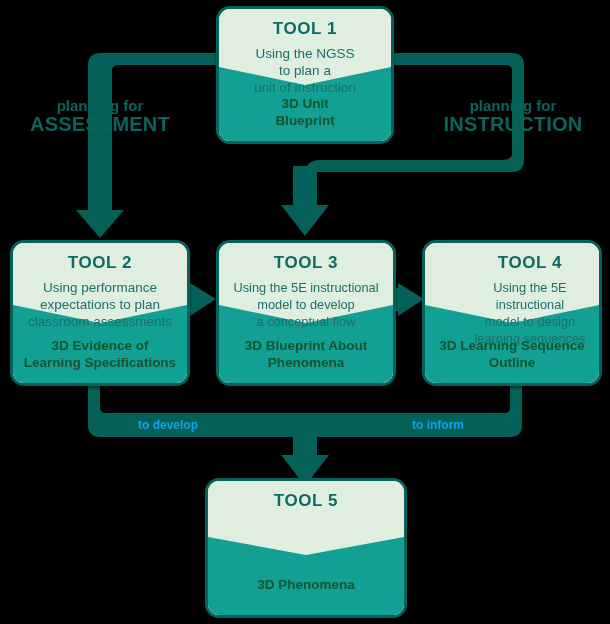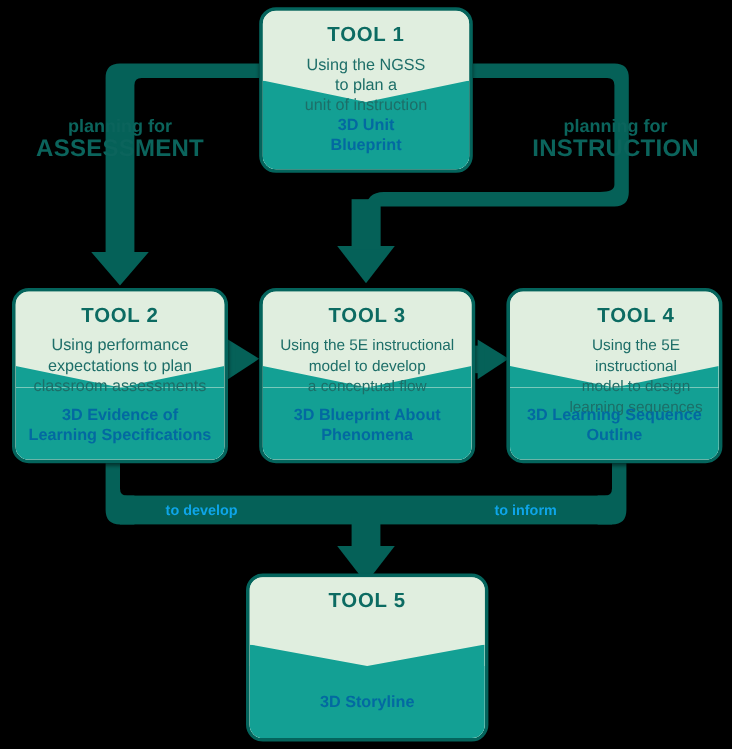--- a/index.html
+++ b/index.html
@@ -50,21 +50,21 @@
   }
   .desc{
     color:#1d6e68;
     font-size:13.5px;
     line-height:17px;
     margin-top:6px;
   }
   .out{
     position:absolute;left:0;right:0;
     text-align:center;
-    color:#0369a1;
+    color:#14532d;
     font-weight:bold;
     font-size:13.5px;
     line-height:17px;
     padding:0 6px;
     box-sizing:border-box;
   }
 
   .sidelbl{
     position:absolute;
     text-align:center;
@@ -178,21 +178,21 @@
     </div>
   </div>
 
   <div class="node" style="left:205px;top:478px;width:202px;height:140px;">
     <div class="body">
       <div class="band" style="height:60px;"></div>
       <div class="chev" style="bottom:60px;"></div>
       <div class="top" style="top:10px;">
         <div class="ttl">TOOL 5</div>
       </div>
-      <div class="out" style="bottom:22px;white-space:pre-line;">3D Storyline</div>
+      <div class="out" style="bottom:22px;white-space:pre-line;">3D Phenomena</div>
     </div>
   </div>
 
   <div class="sidelbl" style="left:22px;top:98px;width:156px;">
     <span class="l1">planning for</span>
     <span class="l2">ASSESSMENT</span>
   </div>
 
   <div class="sidelbl" style="left:432px;top:98px;width:162px;">
     <span class="l1">planning for</span>

